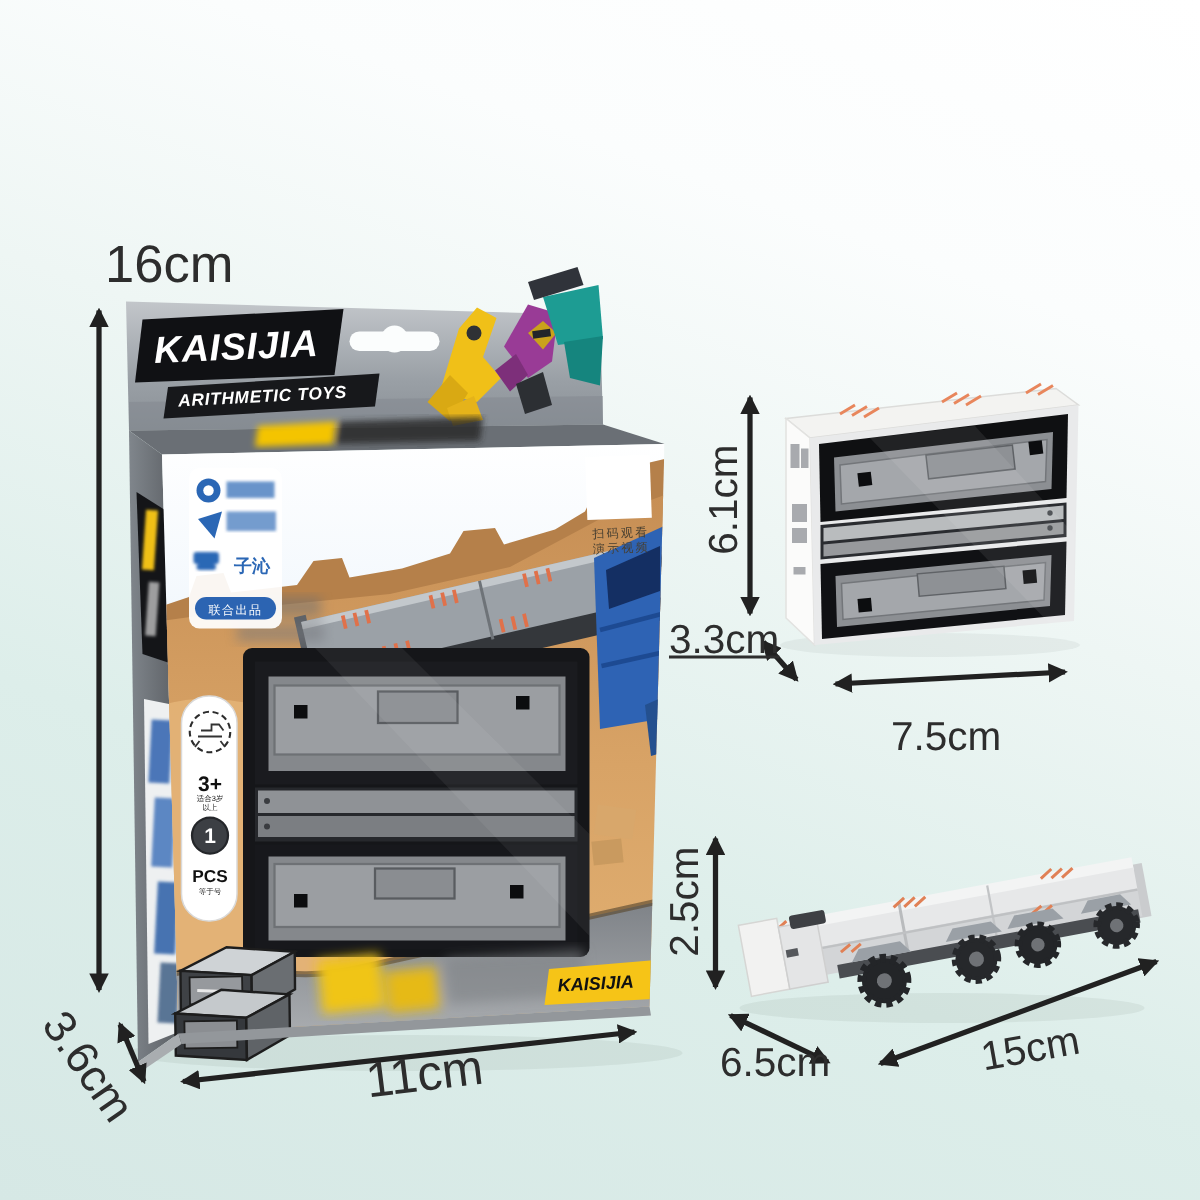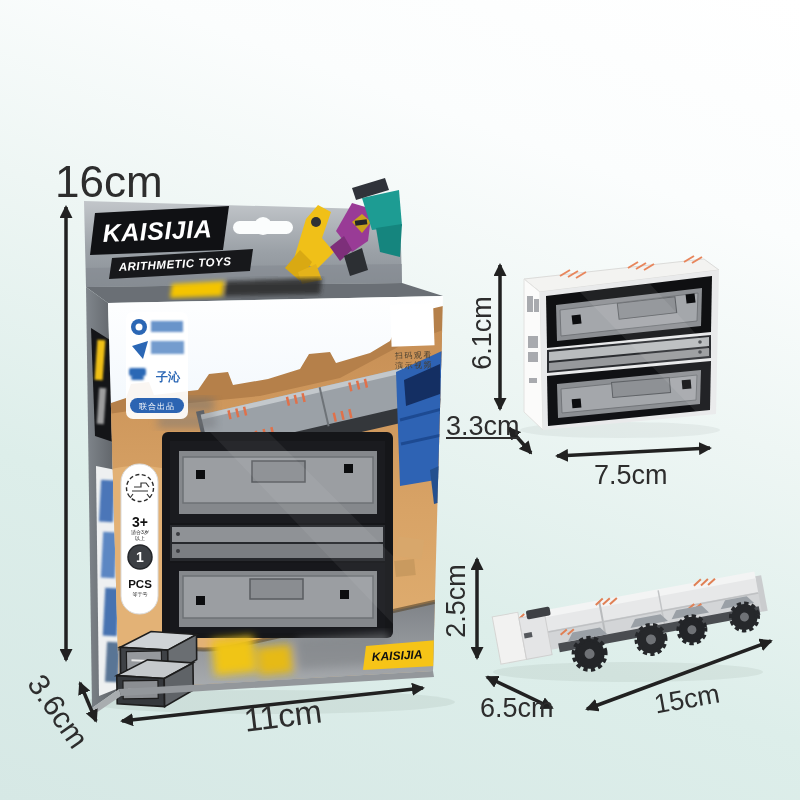--- a/index.html
+++ b/index.html
@@ -365,25 +365,25 @@
     <line x1="122" y1="721" x2="423" y2="688" marker-start="url(#ah)" marker-end="url(#ah)"></line>
     <line x1="500" y1="265" x2="500" y2="409" marker-start="url(#ah)" marker-end="url(#ah)"></line>
     <line x1="509" y1="428" x2="531" y2="453" marker-start="url(#ah)" marker-end="url(#ah)"></line>
     <line x1="557" y1="456" x2="710" y2="448" marker-start="url(#ah)" marker-end="url(#ah)"></line>
     <line x1="477" y1="559" x2="477" y2="658" marker-start="url(#ah)" marker-end="url(#ah)"></line>
     <line x1="487" y1="677" x2="552" y2="708" marker-start="url(#ah)" marker-end="url(#ah)"></line>
     <line x1="587" y1="709" x2="771" y2="641" marker-start="url(#ah)" marker-end="url(#ah)"></line>
   </g>
 </svg>
 
-<div class="dim" style="left:55px;top:158px;font-size:44px;">16cm</div>
+<div class="dim" style="left:70px;top:158px;font-size:35px;">16cm</div>
 <div class="dim" style="left:20px;top:690px;width:70px;font-size:30px;transform:rotate(55deg);">3.6cm</div>
 <div class="dim" style="left:238px;top:698px;width:90px;font-size:33px;transform:rotate(-7deg);">11cm</div>
 
 <div class="dim" style="left:448px;top:320px;width:70px;transform:rotate(-90deg);">6.1cm</div>
 <div class="dim" style="left:446px;top:412px;width:72px;text-decoration:underline;">3.3cm</div>
-<div class="dim" style="left:594px;top:461px;width:72px;text-align:center;">7.5cm</div>
+<div class="dim" style="left:594px;top:477px;width:72px;text-align:center;">7.5cm</div>
 
 <div class="dim" style="left:422px;top:588px;width:70px;transform:rotate(-90deg);">2.5cm</div>
 <div class="dim" style="left:480px;top:694px;width:72px;">6.5cm</div>
 <div class="dim" style="left:651px;top:685px;width:72px;transform:rotate(-10deg);">15cm</div>
 
 </div>
 
 </body></html>

